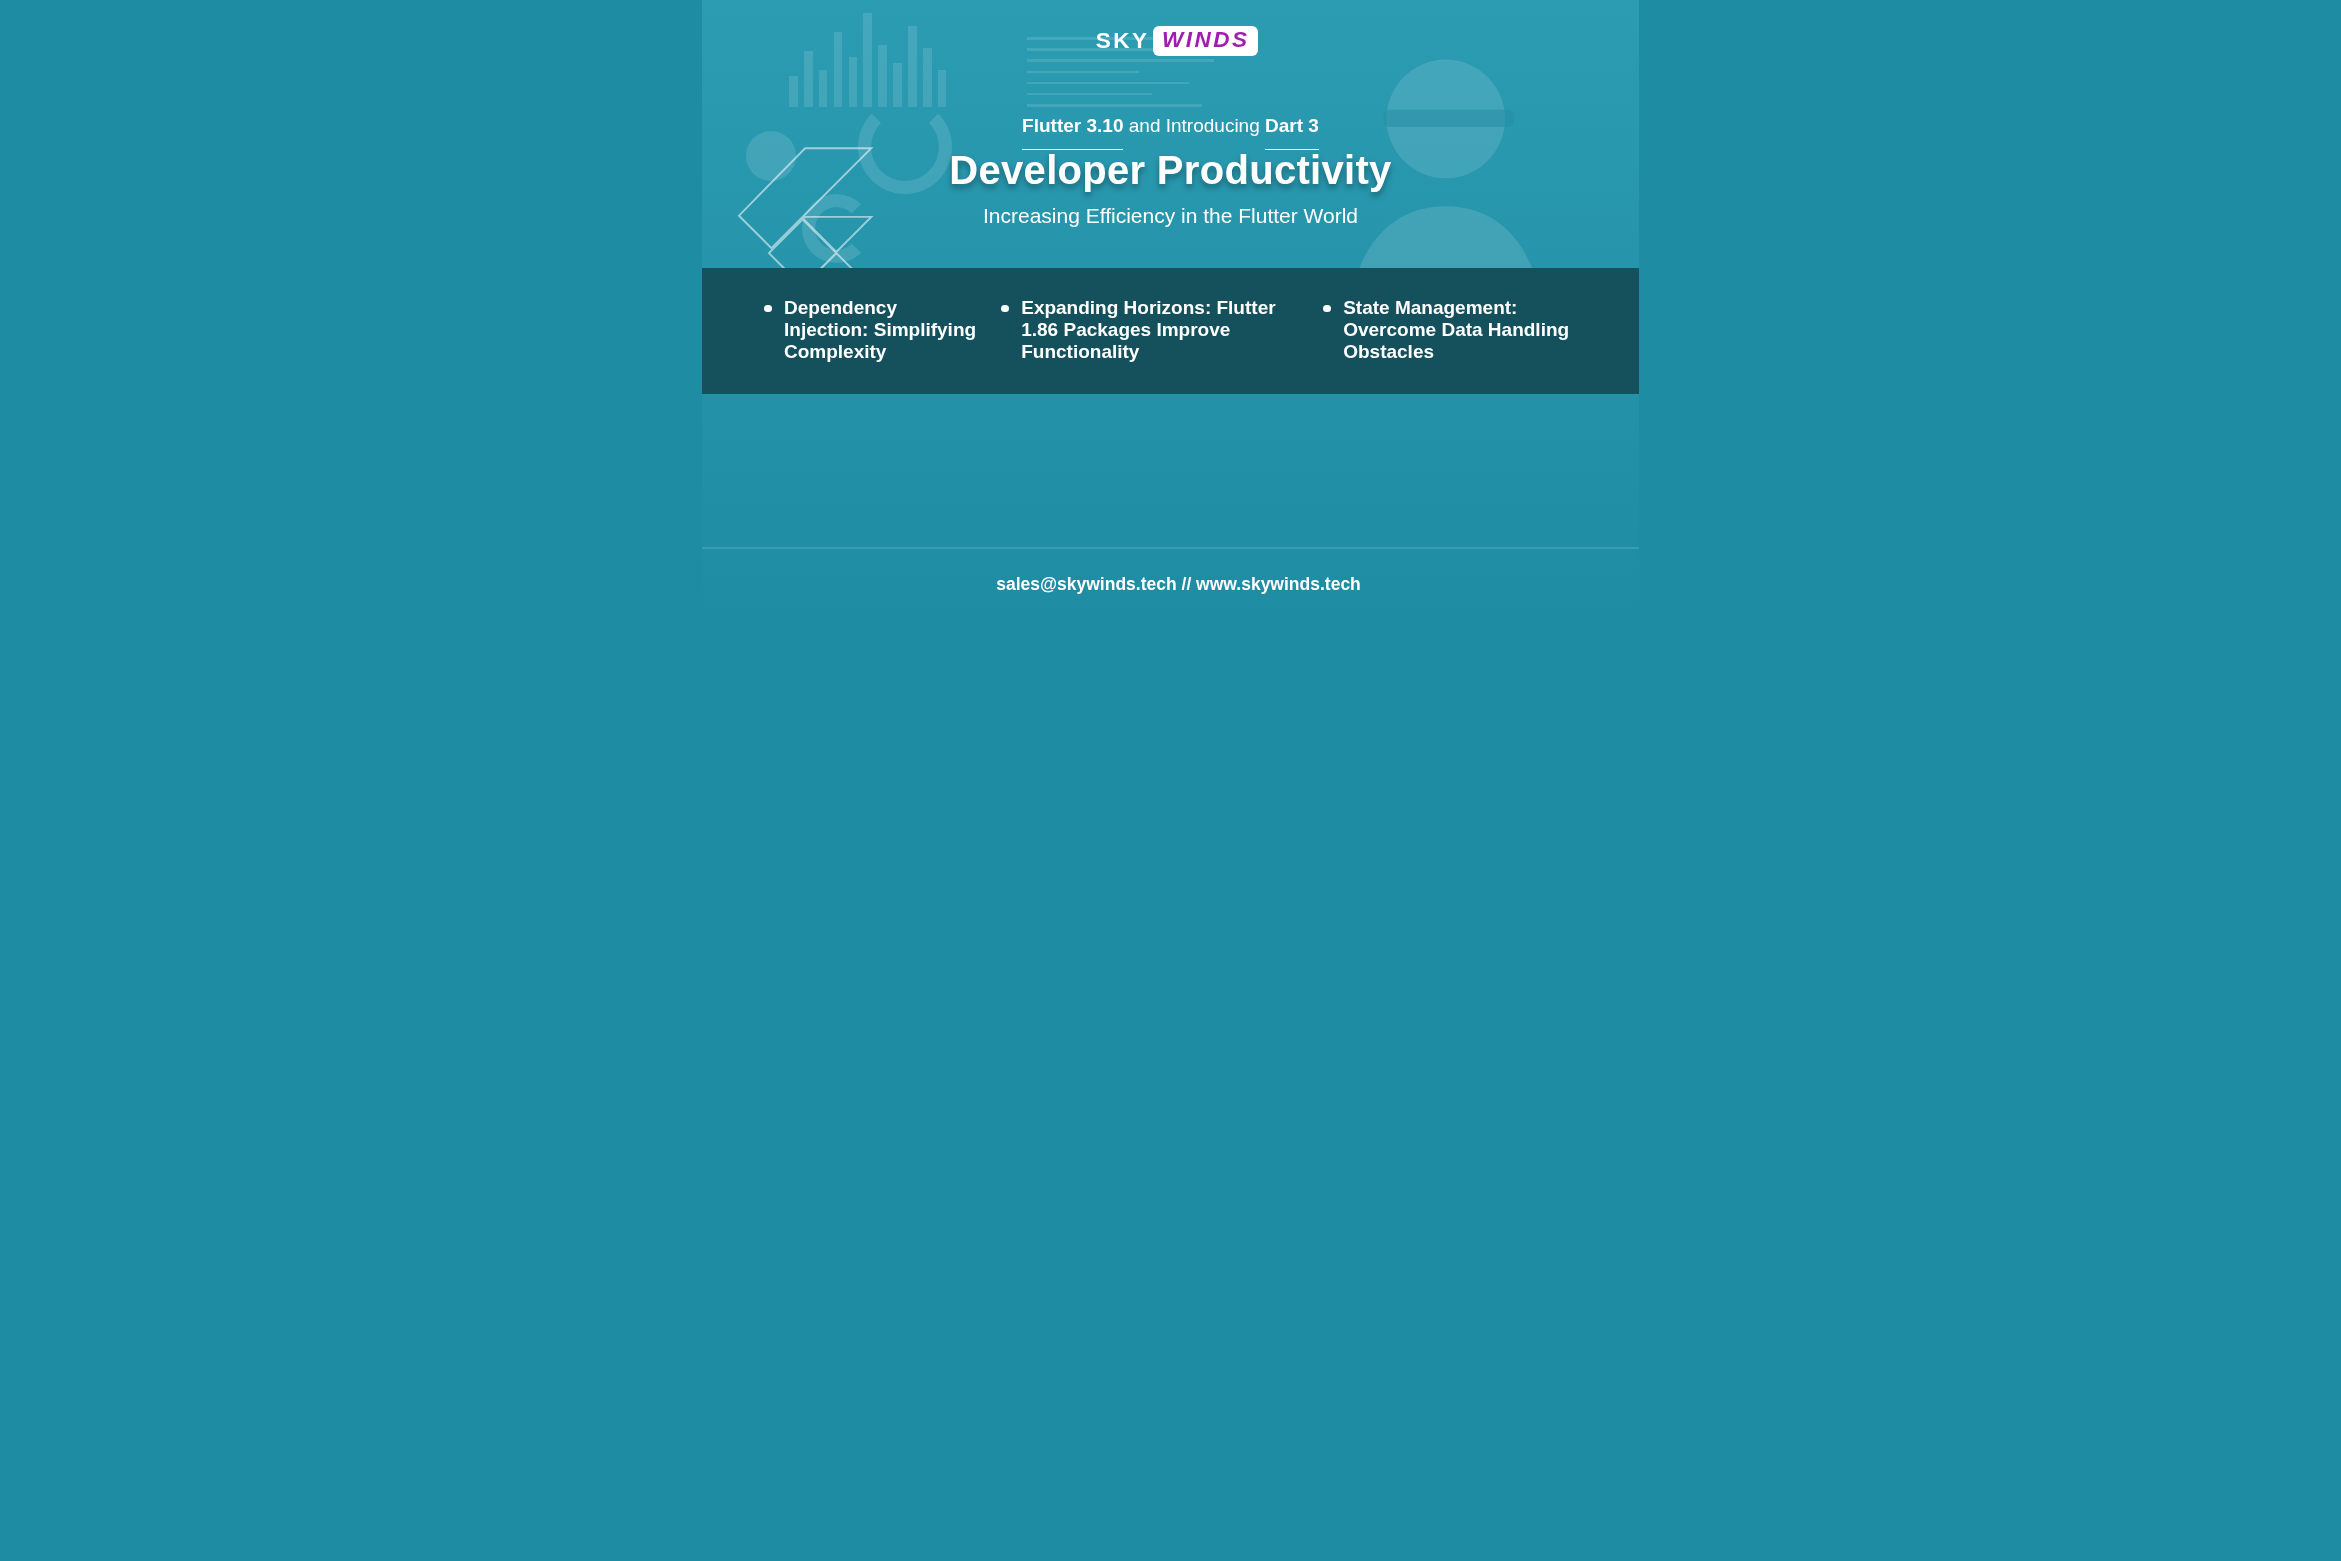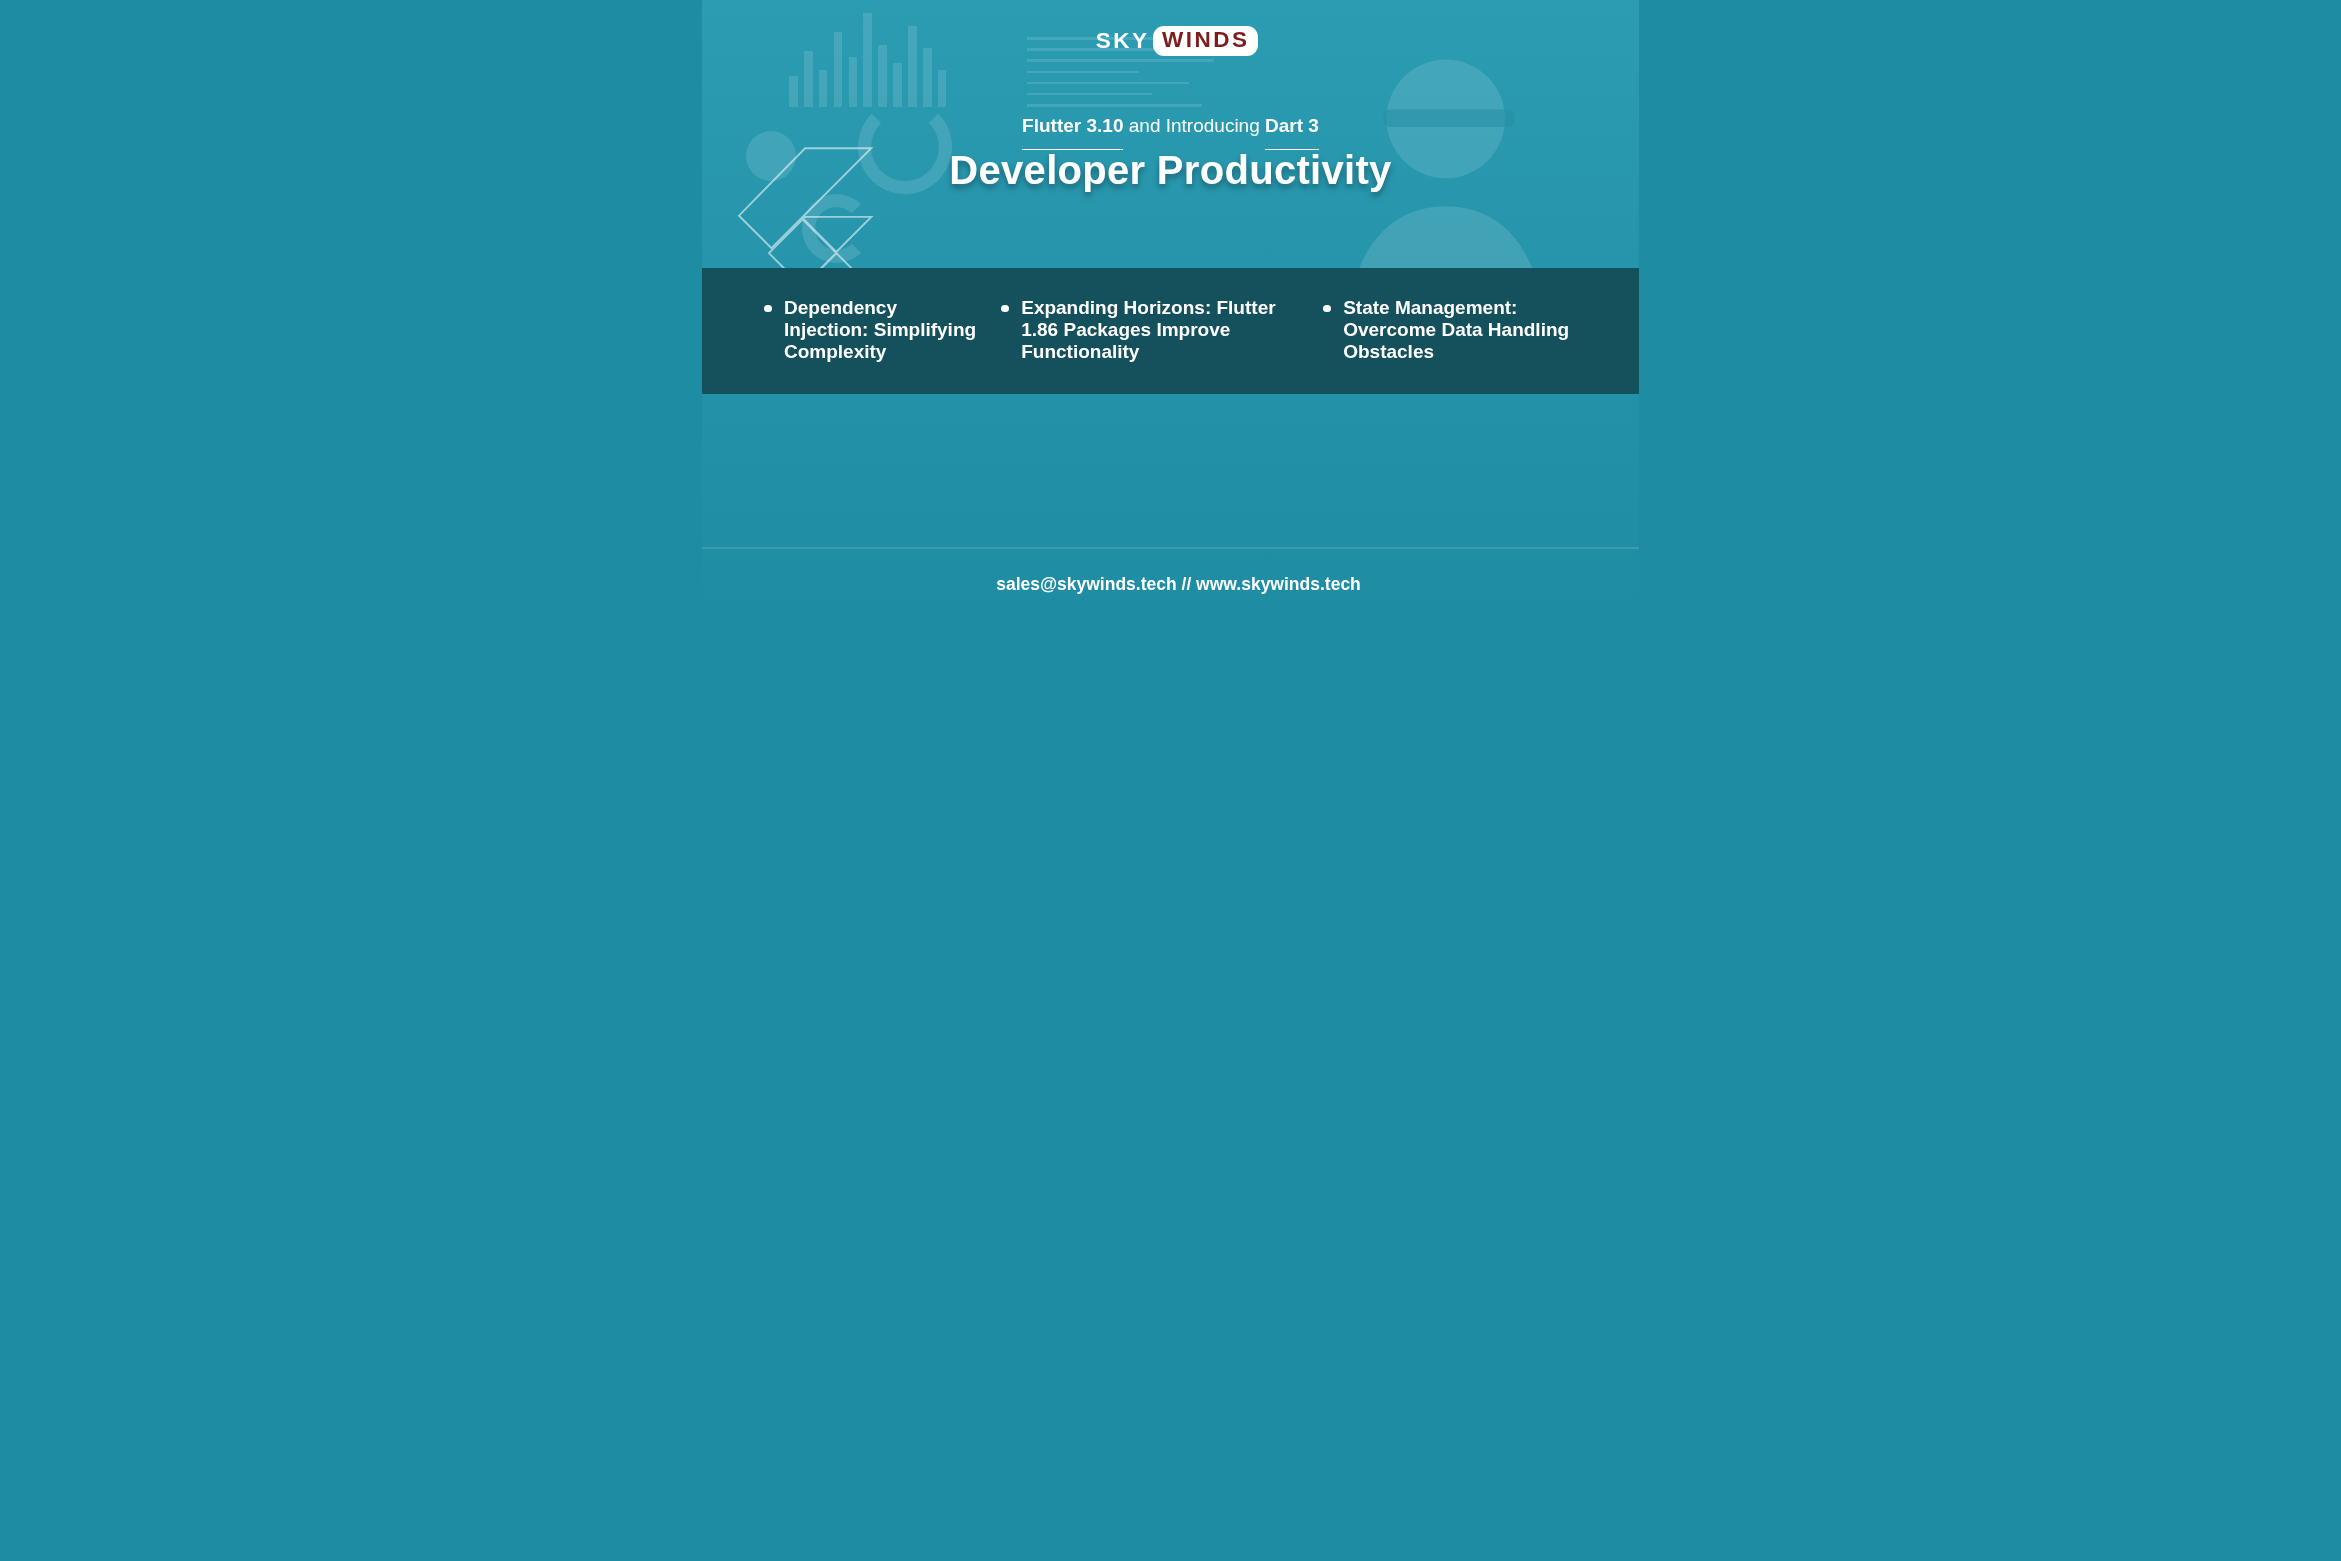--- a/index.html
+++ b/index.html
@@ -74,23 +74,24 @@
     display: flex; justify-content: center;
   }
   .brand-wrap {
     display: flex; align-items: center; gap: 3.7px;
     font-weight: 800;
     letter-spacing: 2.5px;
     font-size: 22.5px;
   }
   .brand-box {
     background: #ffffff;
-    color: #7f1d1d;
-    border-radius: 11px;
+    color: #a21caf;
+    border-radius: 6px;
     padding: 1.2px 8.7px 2.5px 8.7px;
+    font-style: italic;
     letter-spacing: 2.5px;
   }
 
   
   .header {
     position: absolute;
     top: 115px;
     left: 0; right: 0;
     text-align: center;
   }
@@ -197,20 +198,21 @@
       <span>SKY</span>
       <span class="brand-box">WINDS</span>
     </div>
   </div>
 
   <div class="header">
     <div class="kicker">
       <span class="u">Flutter 3.10</span><span> and Introducing </span><span class="u">Dart 3</span>
     </div>
     <div class="title">Developer Productivity</div>
+    <div class="subtitle">Increasing Efficiency in the Flutter World</div>
   </div>
 
   <div class="panel">
     <ul class="bullets">
       <li>
           <span>Dependency Injection: Simplifying Complexity</span>
         </li>
       <li>
           <span>Expanding Horizons: Flutter 1.86 Packages Improve Functionality</span>
         </li>

